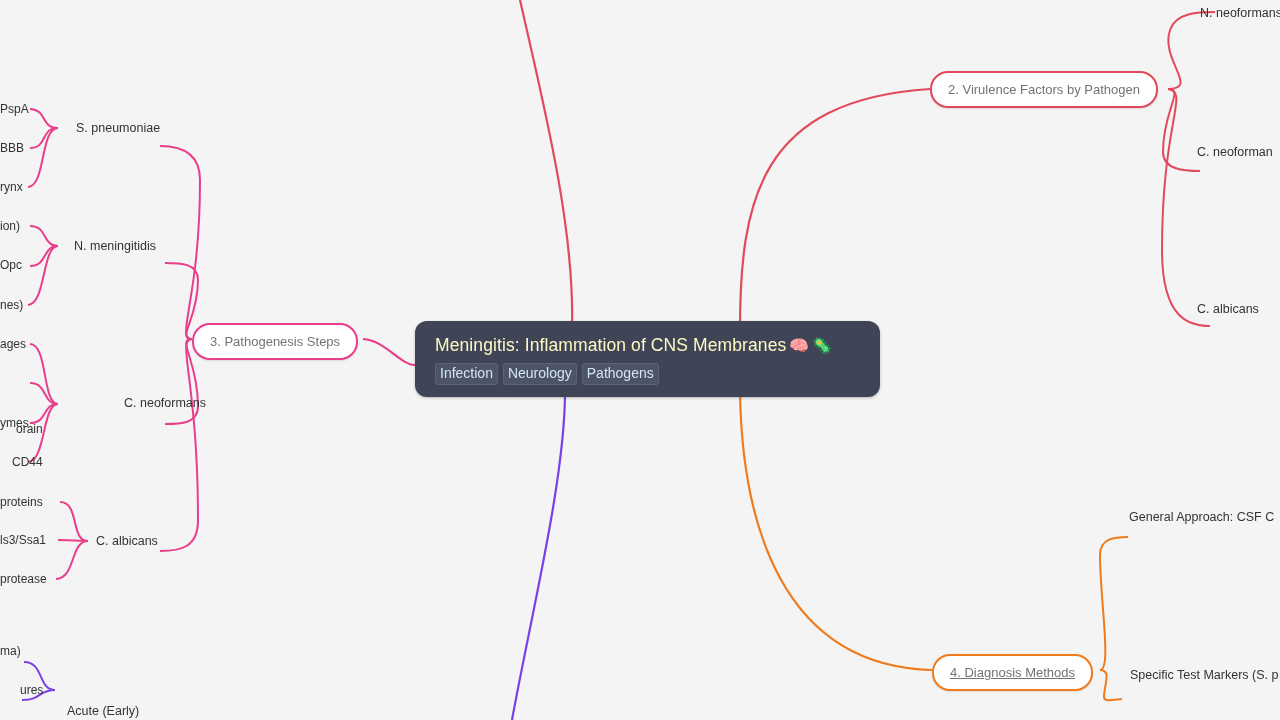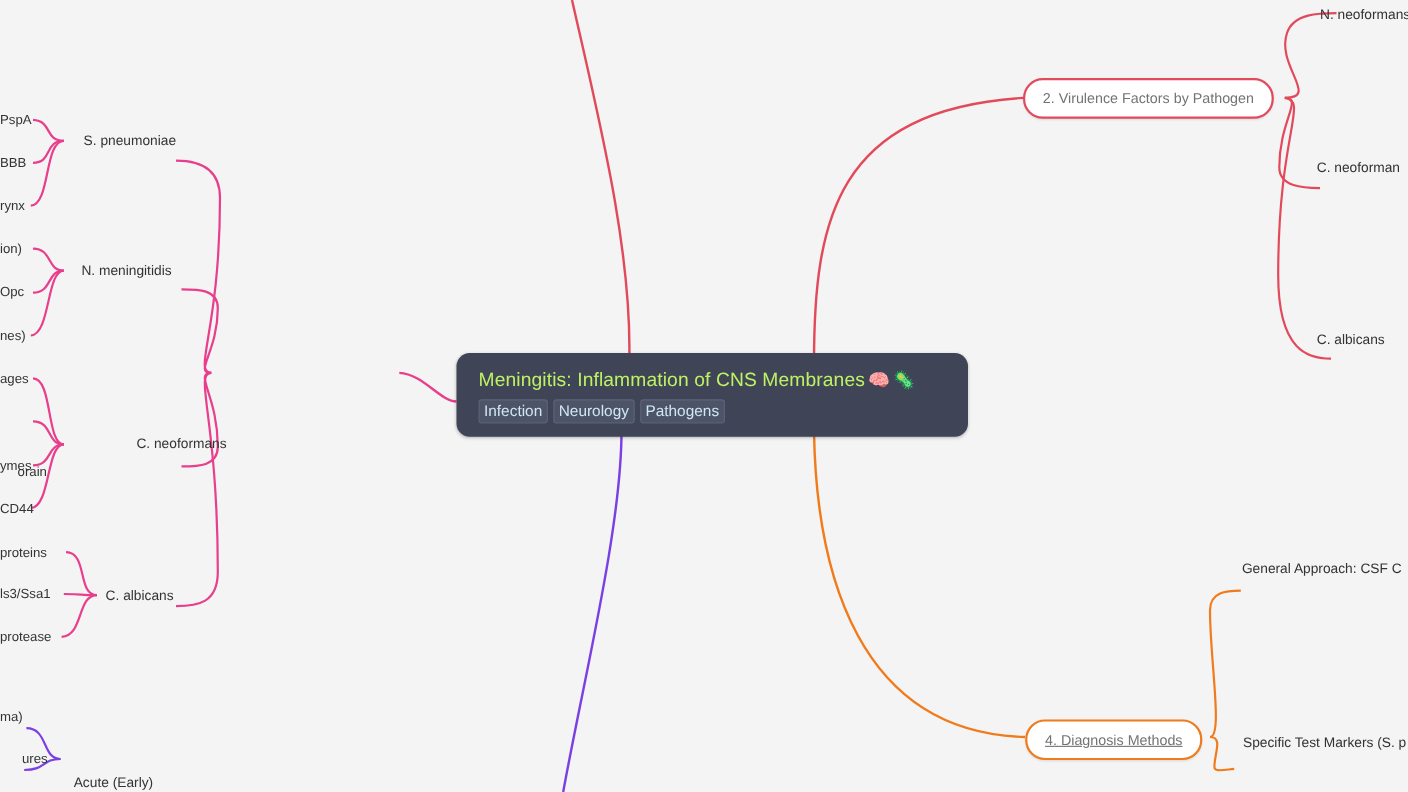--- a/index.html
+++ b/index.html
@@ -33,21 +33,21 @@
   
   .root-node {
     background: #3f4557;
     color: #ffffff;
     border-radius: 12px;
     padding: 14px 20px 12px 20px;
     box-shadow: 0 1px 3px rgba(0,0,0,0.25);
   }
   .root-title {
     font-size: 17.5px;
-    color: #bef264;
+    color: #fef9c3;
     letter-spacing: 0.1px;
     line-height: 1.2;
   }
   .root-emoji {
     font-size: 16px;
     margin-left: 3px;
   }
   .tags {
     margin-top: 7px;
     display: flex;
@@ -144,20 +144,23 @@
   <div class="node leaf" style="left:1200px; top:6px;">
     <span>N. neoformans</span>
   </div>
   <div class="node leaf" style="left:1197px; top:145px;">
     <span>C. neoforman</span>
   </div>
   <div class="node leaf" style="left:1197px; top:302px;">
     <span>C. albicans</span>
   </div>
 
+  <div class="node pill pill-pink" style="left:192px; top:323px;">
+    <span>3. Pathogenesis Steps</span>
+  </div>
 
   <div class="node leaf" style="left:76px; top:121px;">
     <span>S. pneumoniae</span>
   </div>
   <div class="node leaf" style="left:74px; top:239px;">
     <span>N. meningitidis</span>
   </div>
   <div class="node leaf" style="left:76px; top:396px;margin-left:48px;">
     <span>C. neoformans</span>
   </div>
@@ -185,21 +188,21 @@
   </div>
   <div class="node leaf leaf-sm" style="left:0px; top:337px;">
     <span>ages</span>
   </div>
   <div class="node leaf leaf-sm" style="left:16px; top:376px;margin-top:46px;">
     <span>orain</span>
   </div>
   <div class="node leaf leaf-sm" style="left:0px; top:416px;">
     <span>ymes</span>
   </div>
-  <div class="node leaf leaf-sm" style="left:0px; top:455px;">
+  <div class="node leaf leaf-sm" style="left:12px; top:455px;">
     <span>CD44</span>
   </div>
   <div class="node leaf leaf-sm" style="left:0px; top:495px;">
     <span>proteins</span>
   </div>
   <div class="node leaf leaf-sm" style="left:0px; top:533px;">
     <span>ls3/Ssa1</span>
   </div>
   <div class="node leaf leaf-sm" style="left:0px; top:572px;">
     <span>protease</span>

